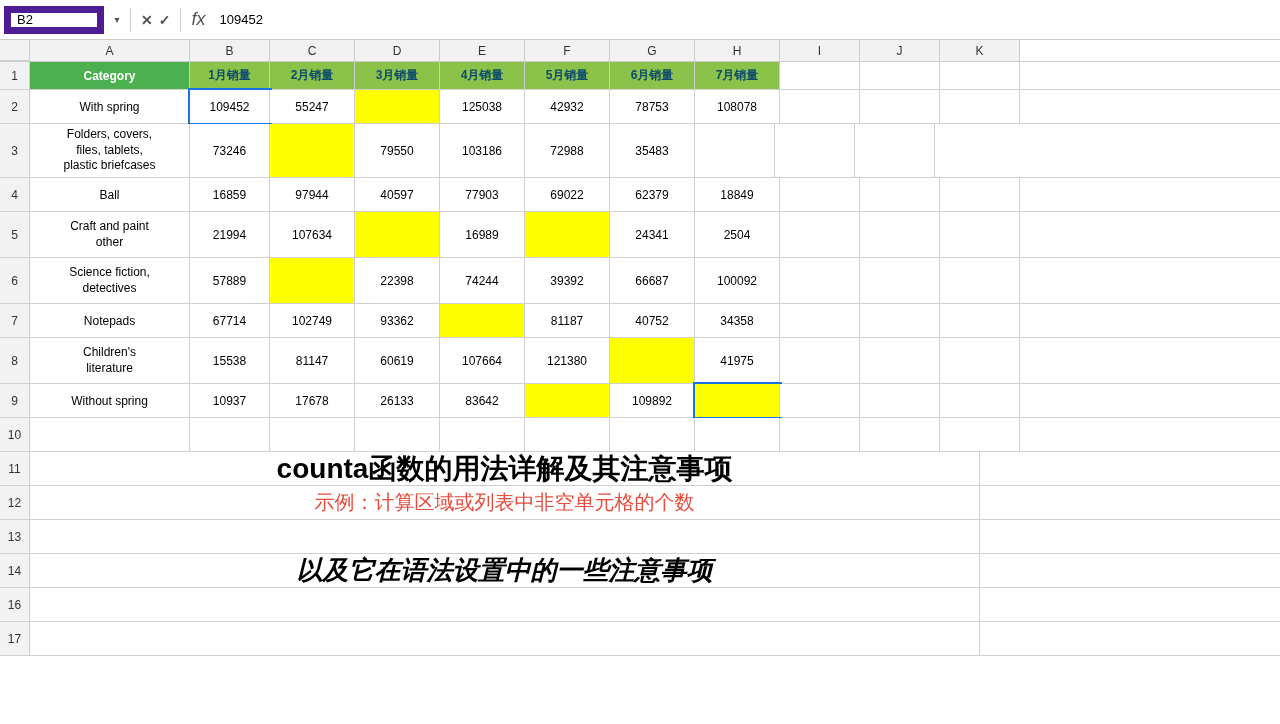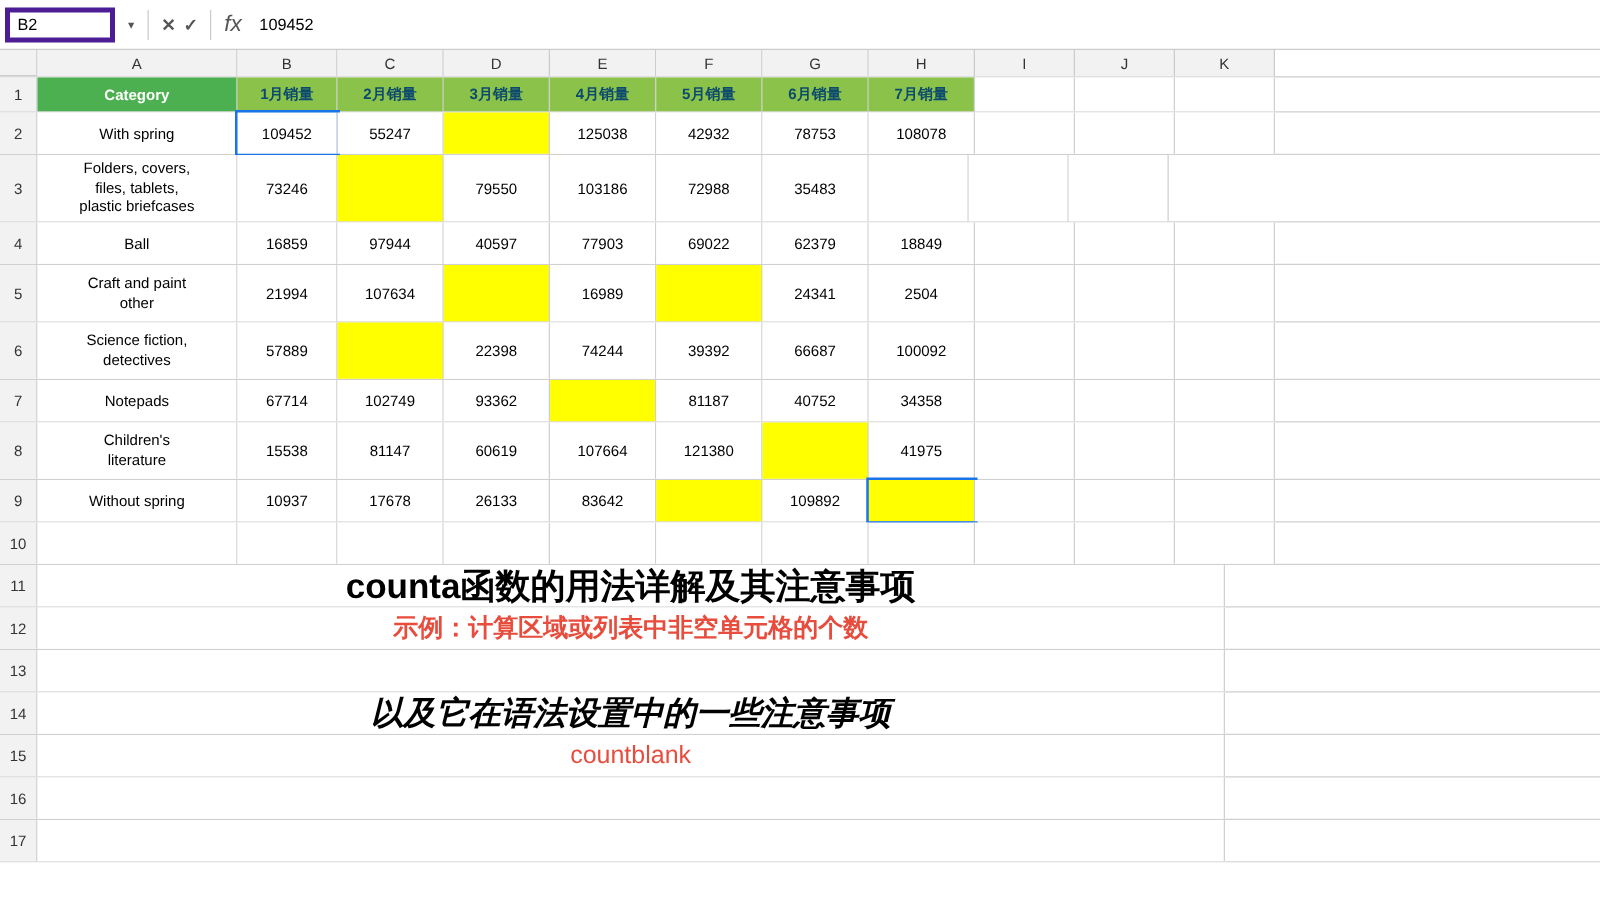--- a/index.html
+++ b/index.html
@@ -9,23 +9,23 @@
     .formula-bar {
       display: flex;
       align-items: center;
       height: 40px;
       border-bottom: 1px solid #ccc;
       background: #fff;
       padding: 0 4px;
       gap: 4px;
     }
     .cell-ref-box {
-      width: 88px;
+      width: 100px;
       height: 28px;
-      border: 4px solid #4c1d95;
+      border: 7px solid #4c1d95;
       display: flex;
       align-items: center;
       padding: 0 6px;
       font-size: 13px;
       background: #fff;
     }
     .cell-ref-dropdown {
       width: 18px;
       height: 28px;
       display: flex;
@@ -139,21 +139,20 @@
     .title-text {
       font-size: 28px;
       font-weight: bold;
       color: #000;
       margin: 8px 0;
     }
     .subtitle-text {
       font-size: 20px;
       color: #e74c3c;
       margin: 6px 0;
-      font-weight: bold;
     }
     .body-text {
       font-size: 26px;
       font-weight: bold;
       color: #000;
       margin: 8px 0;
       font-style: italic;
     }
     .code-text {
       font-size: 20px;
@@ -385,26 +384,20 @@
     <div class="cell cell-white" style="width:950px; min-width:950px;"></div>
   </div>
 
   <div class="grid-row rh-2">
     <div class="row-num">14</div>
     <div class="cell cell-white" style="width:950px; min-width:950px; justify-content:center;">
       <span class="body-text">以及它在语法设置中的一些注意事项</span>
     </div>
   </div>
 
-  <div class="grid-row rh-2">
-    <div class="row-num">15</div>
-    <div class="cell cell-white" style="width:950px; min-width:950px; justify-content:center;">
-      <span class="code-text">countblank</span>
-    </div>
-  </div>
 
   <div class="grid-row rh-2">
     <div class="row-num">16</div>
     <div class="cell cell-white" style="width:950px; min-width:950px;"></div>
   </div>
 
   <div class="grid-row rh-2">
     <div class="row-num">17</div>
     <div class="cell cell-white" style="width:950px; min-width:950px;"></div>
   </div>

